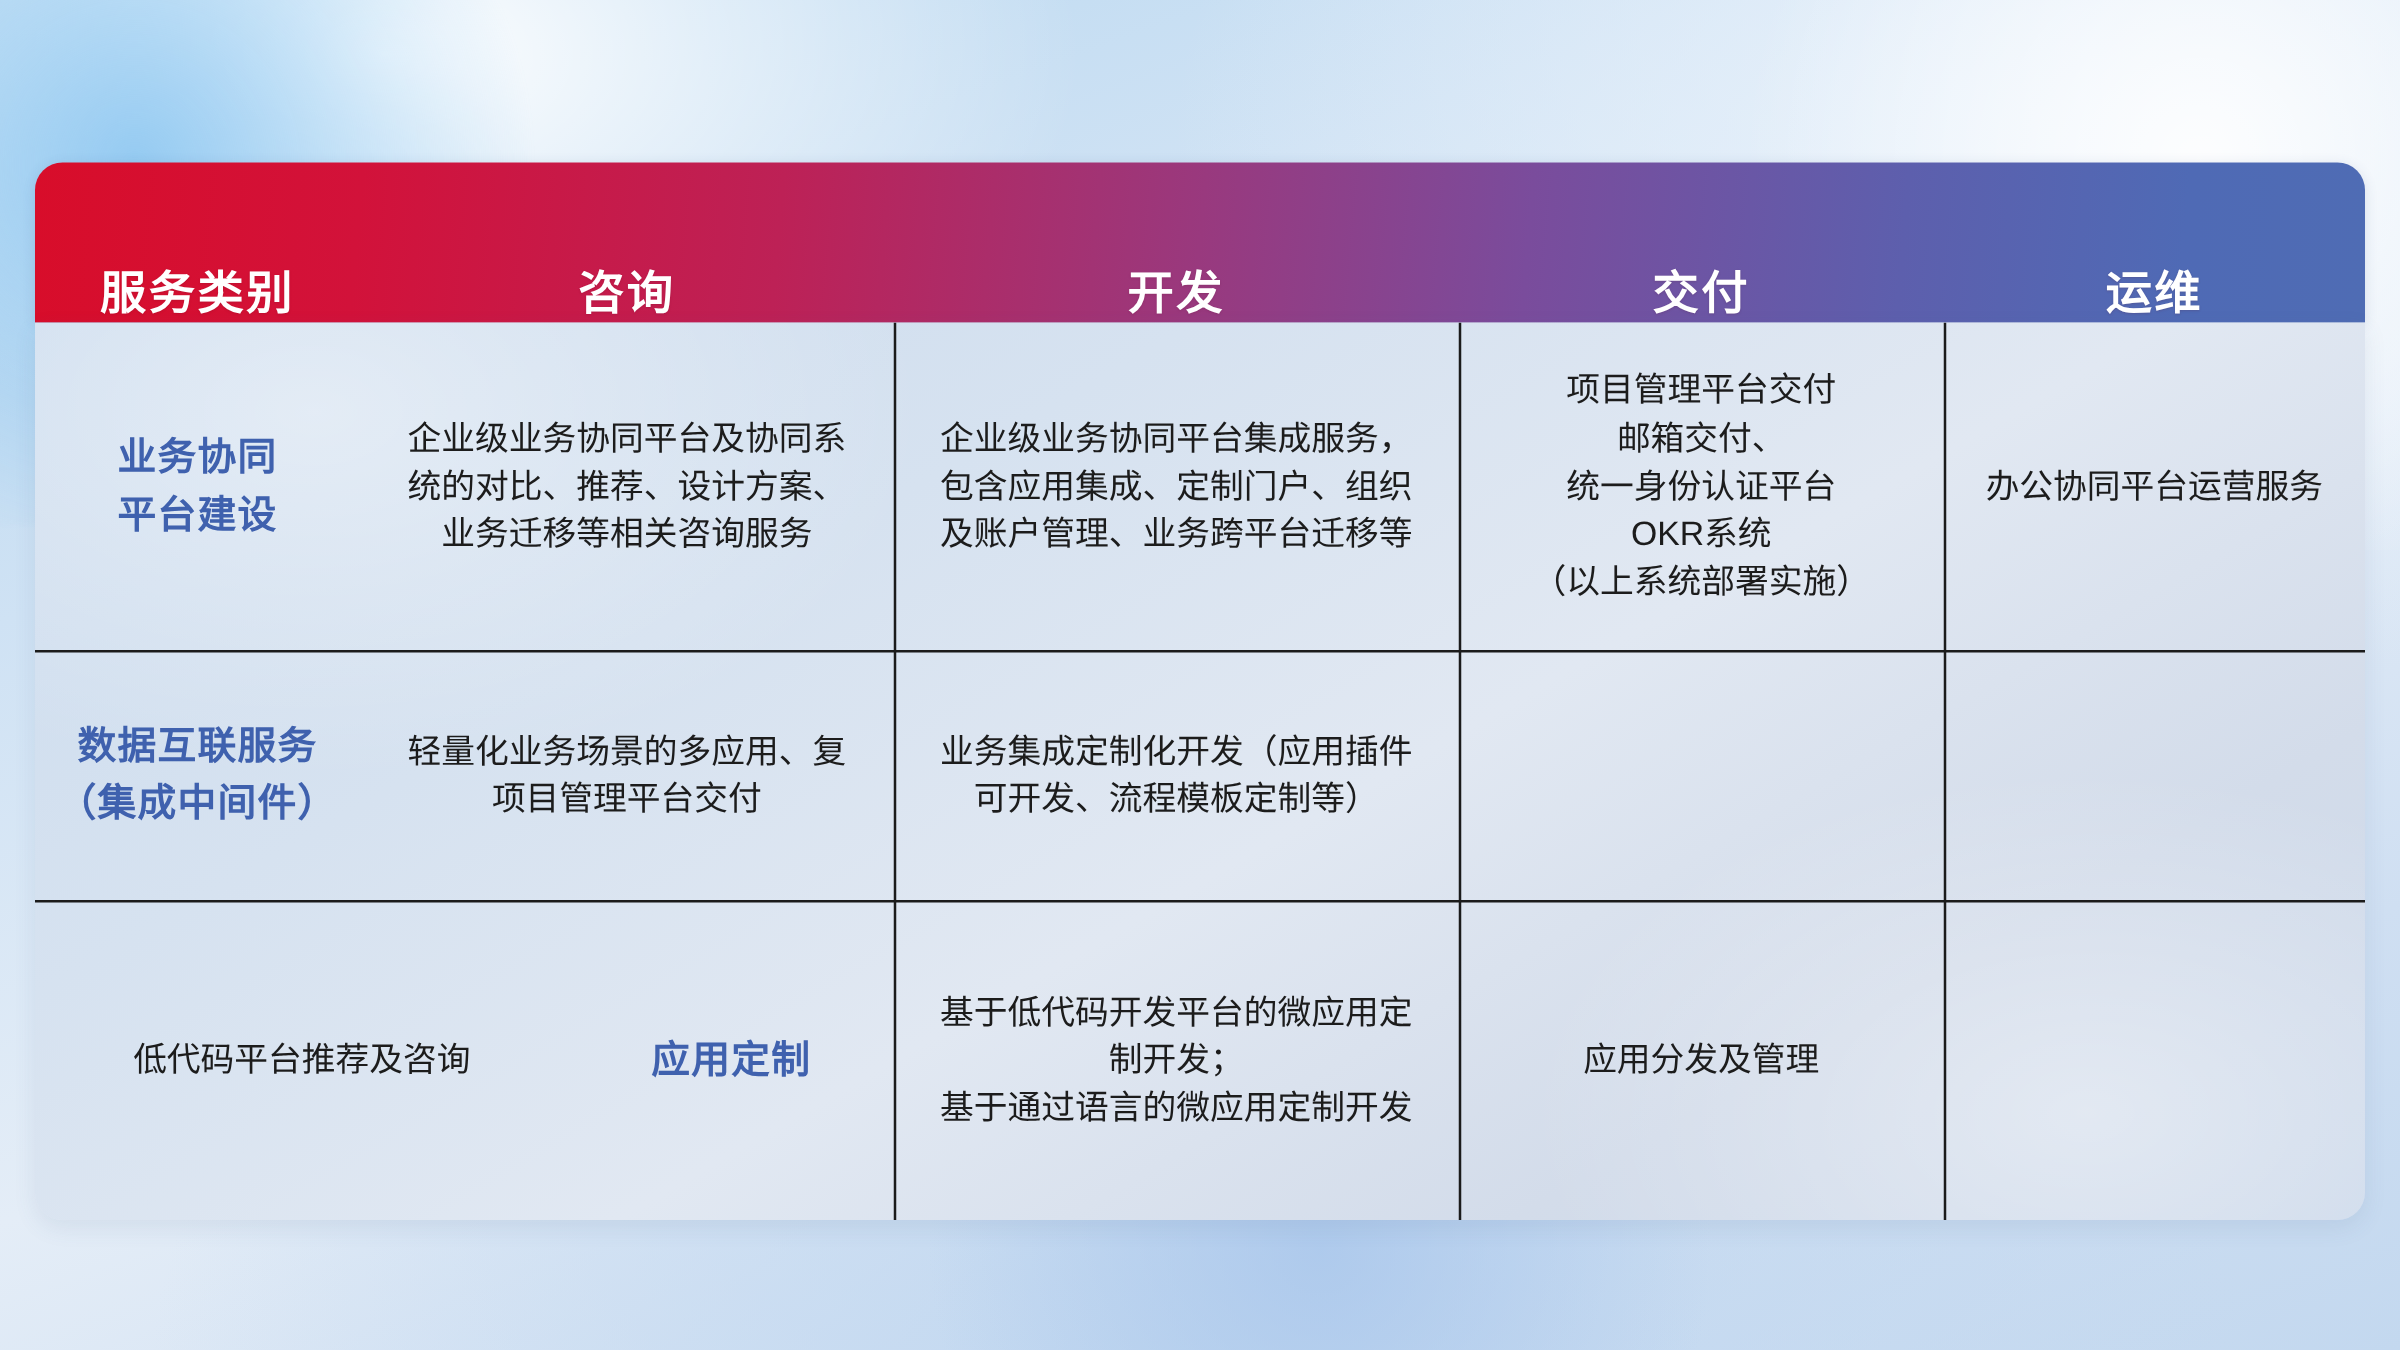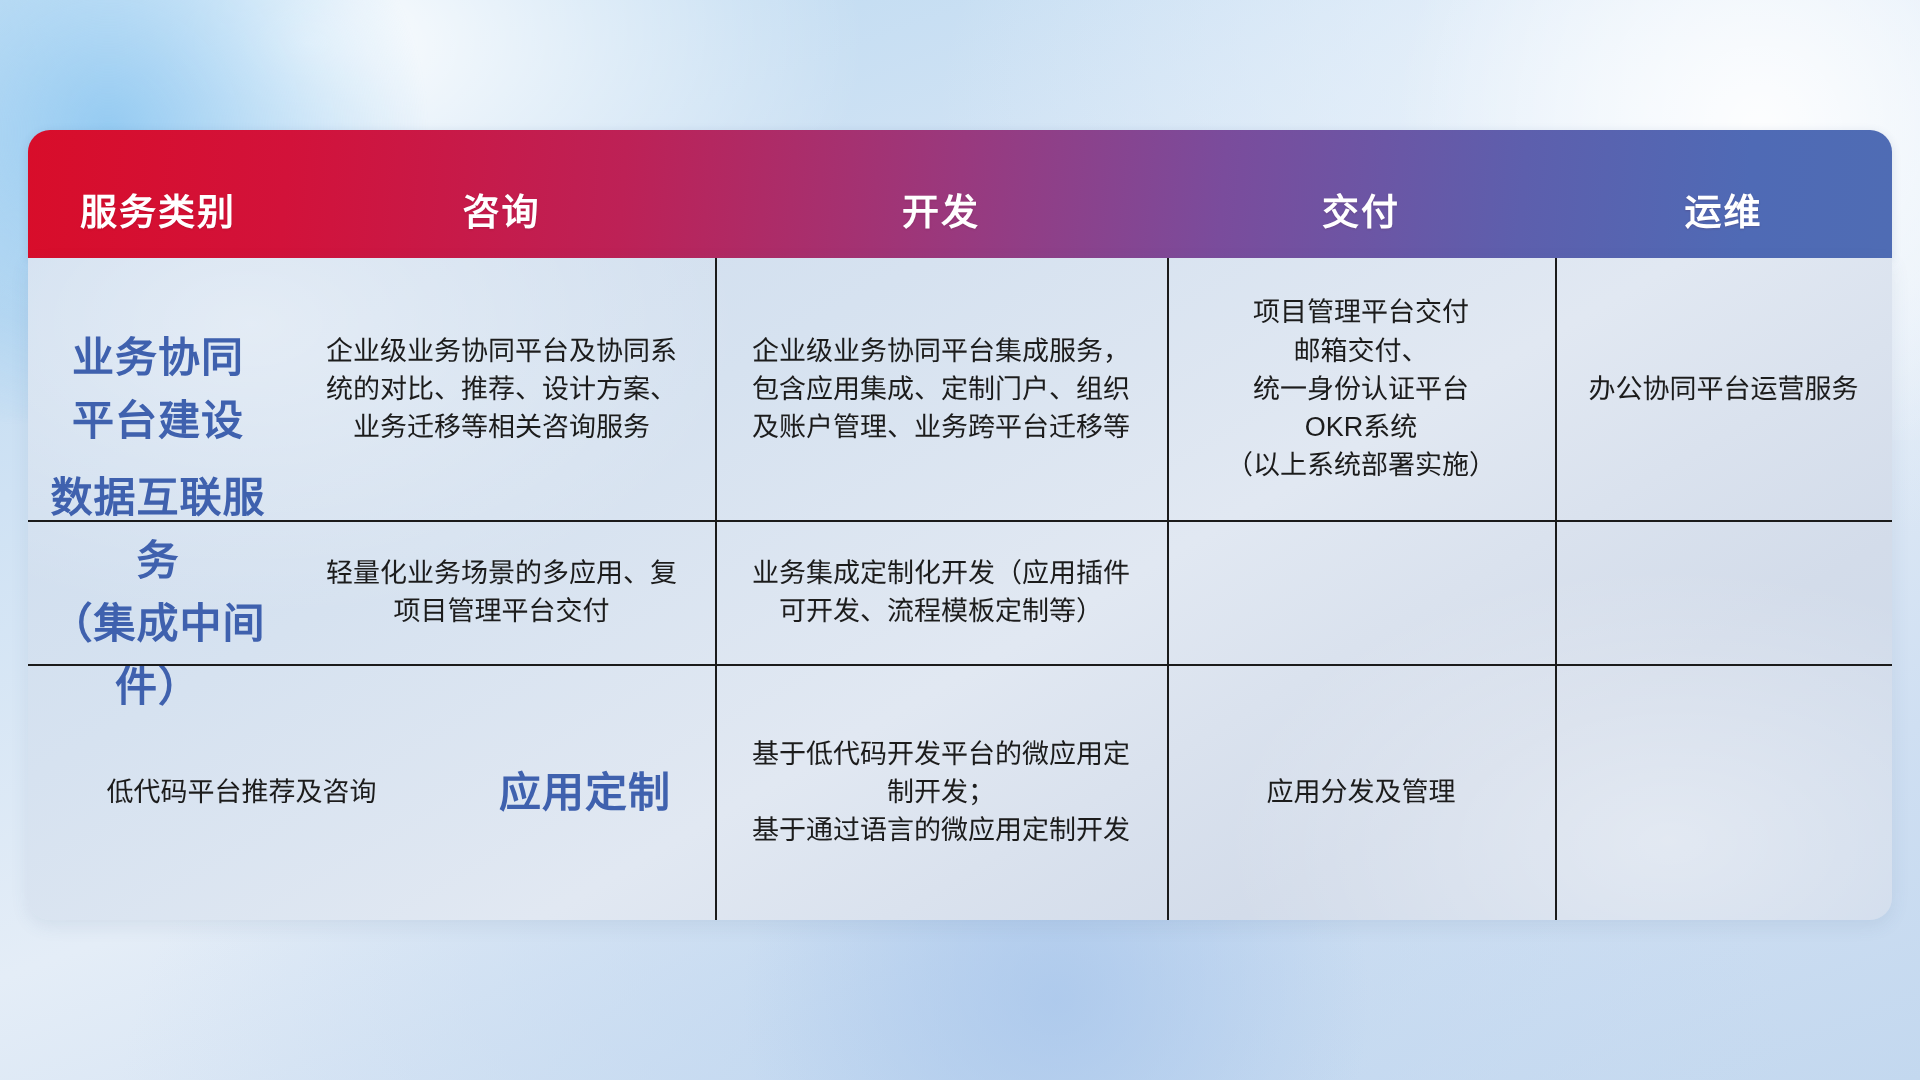--- a/index.html
+++ b/index.html
@@ -68,21 +68,20 @@
         #5d5fad 80%,
         #4f6ab5 92%,
         #4f6cb4 100%);
     box-shadow: 0 2px 10px rgba(60,80,130,.14);
     overflow: hidden;
   }
   .th {
     display: flex;
     align-items: flex-end;
     justify-content: center;
-    padding-bottom: 22px;
     color: #ffffff;
     font-size: 37px;
     font-weight: 700;
     letter-spacing: 2px;
     text-shadow: 0 1px 2px rgba(90,20,40,.18);
     box-sizing: border-box;
   }
 
   .table-body {
     border-radius: 0 0 22px 22px;
@@ -124,34 +123,34 @@
     position: absolute;
     left: 0;
     top: 0;
     bottom: 0;
     width: 2px;
     background: #1b1b1b;
   }
   .td.category {
     color: #3f61ae;
     font-weight: 700;
-    font-size: 42px;
+    font-size: 31px;
     line-height: 1.5;
     letter-spacing: 1px;
   }
 
   
   .col-0 { width: 260px; }
   .col-1 { width: 427px; }
   .col-2 { width: 452px; }
   .col-3 { width: 388px; }
   .col-4 { width: 337px; }
 
   .row-0 { height: 262px; }
-  .row-1 { height: 144px; }
+  .row-1 { height: 200px; }
   .row-2 { height: 256px; }
 </style>
 </head>
 <body>
 
 <div id="bg-layer">
   <div id="bg-glow-left"></div>
   <div id="bg-glow-right"></div>
   <div id="bg-glow-bottom"></div>
 </div>

